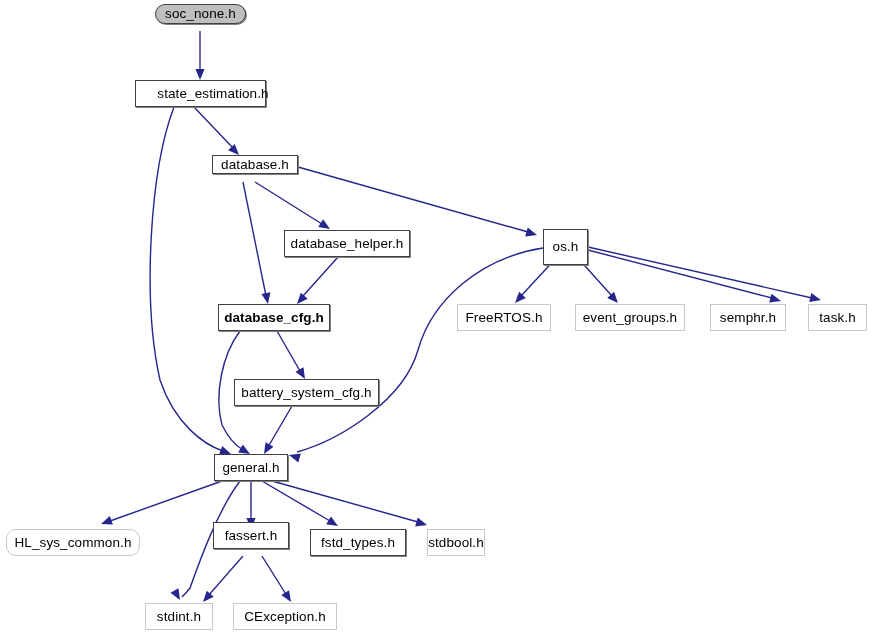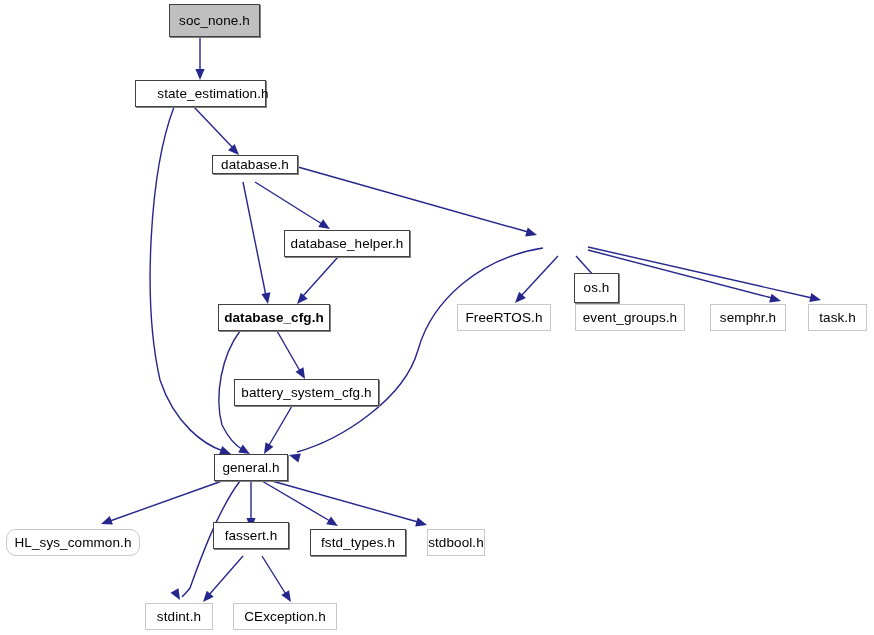--- a/index.html
+++ b/index.html
@@ -139,33 +139,33 @@
       </g>
       <g>
         <path d="M243,556 L208,596" fill="none" stroke="#26268c" stroke-width="1.4"></path>
         <polygon points="0,0 -11,-4.6 -11,4.6" fill="#26268c" transform="translate(203,602) rotate(131)"></polygon>
       </g>
       <g>
         <path d="M262,556 L287,596" fill="none" stroke="#26268c" stroke-width="1.4"></path>
         <polygon points="0,0 -11,-4.6 -11,4.6" fill="#26268c" transform="translate(291,602) rotate(58)"></polygon>
       </g>
     </svg>
-<div class="node root" style="left: 169px; top: 4px; width: 91px; height: 33px;">
+<div class="node root" style="left: 155px; top: 4px; width: 91px; height: 20px; border-radius: 11px;">
       <span class="node-label">soc_none.h</span>
     </div>
     <div class="node strong" style="left: 135px; top: 80px; width: 131px; height: 27px; padding-left: 25px;">
       <span class="node-label">state_estimation.h</span>
     </div>
     <div class="node strong" style="left: 212px; top: 155px; width: 86px; height: 19px;">
       <span class="node-label">database.h</span>
     </div>
     <div class="node strong" style="left: 284px; top: 230px; width: 126px; height: 27px;">
       <span class="node-label">database_helper.h</span>
     </div>
-    <div class="node strong" style="left: 574px; top: 229px; width: 45px; height: 30px; margin-top: 44px;">
+    <div class="node strong" style="left: 543px; top: 229px; width: 45px; height: 36px;">
       <span class="node-label">os.h</span>
     </div>
     <div class="node strong" style="left: 218px; top: 304px; width: 112px; height: 27px; font-weight: bold;">
       <span class="node-label">database_cfg.h</span>
     </div>
     <div class="node light" style="left: 457px; top: 304px; width: 94px; height: 27px;">
       <span class="node-label">FreeRTOS.h</span>
     </div>
     <div class="node light" style="left: 575px; top: 304px; width: 110px; height: 27px;">
       <span class="node-label">event_groups.h</span>

